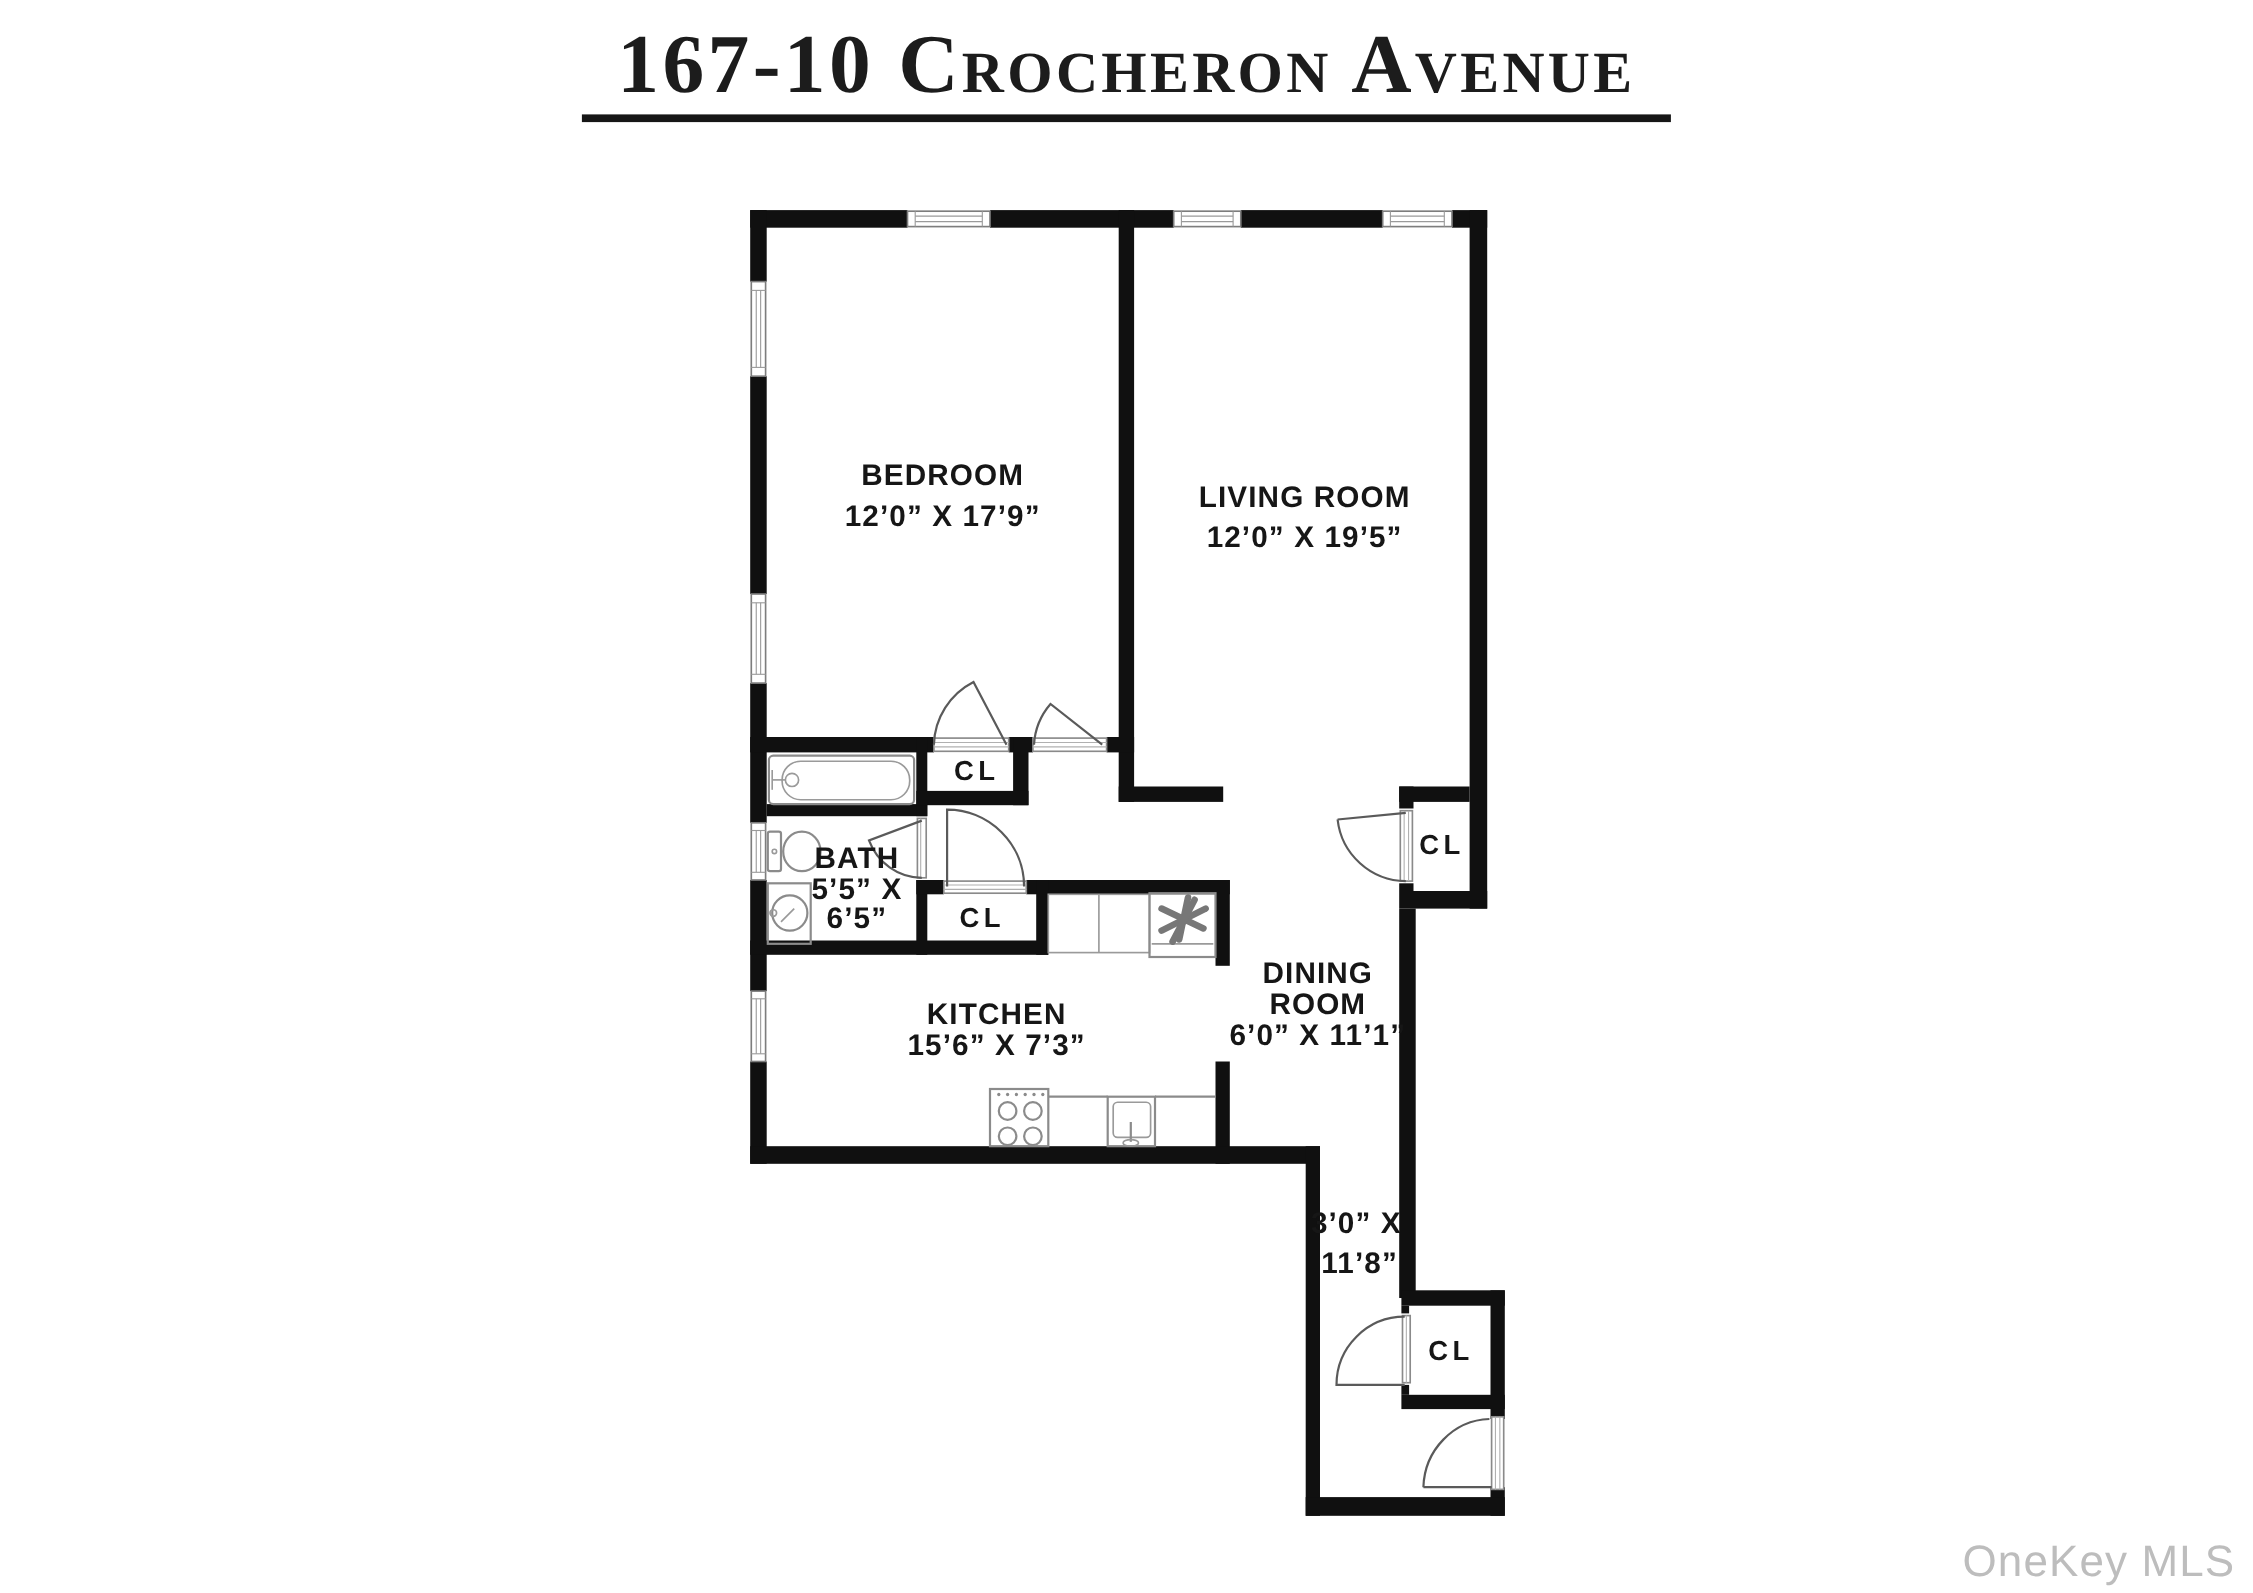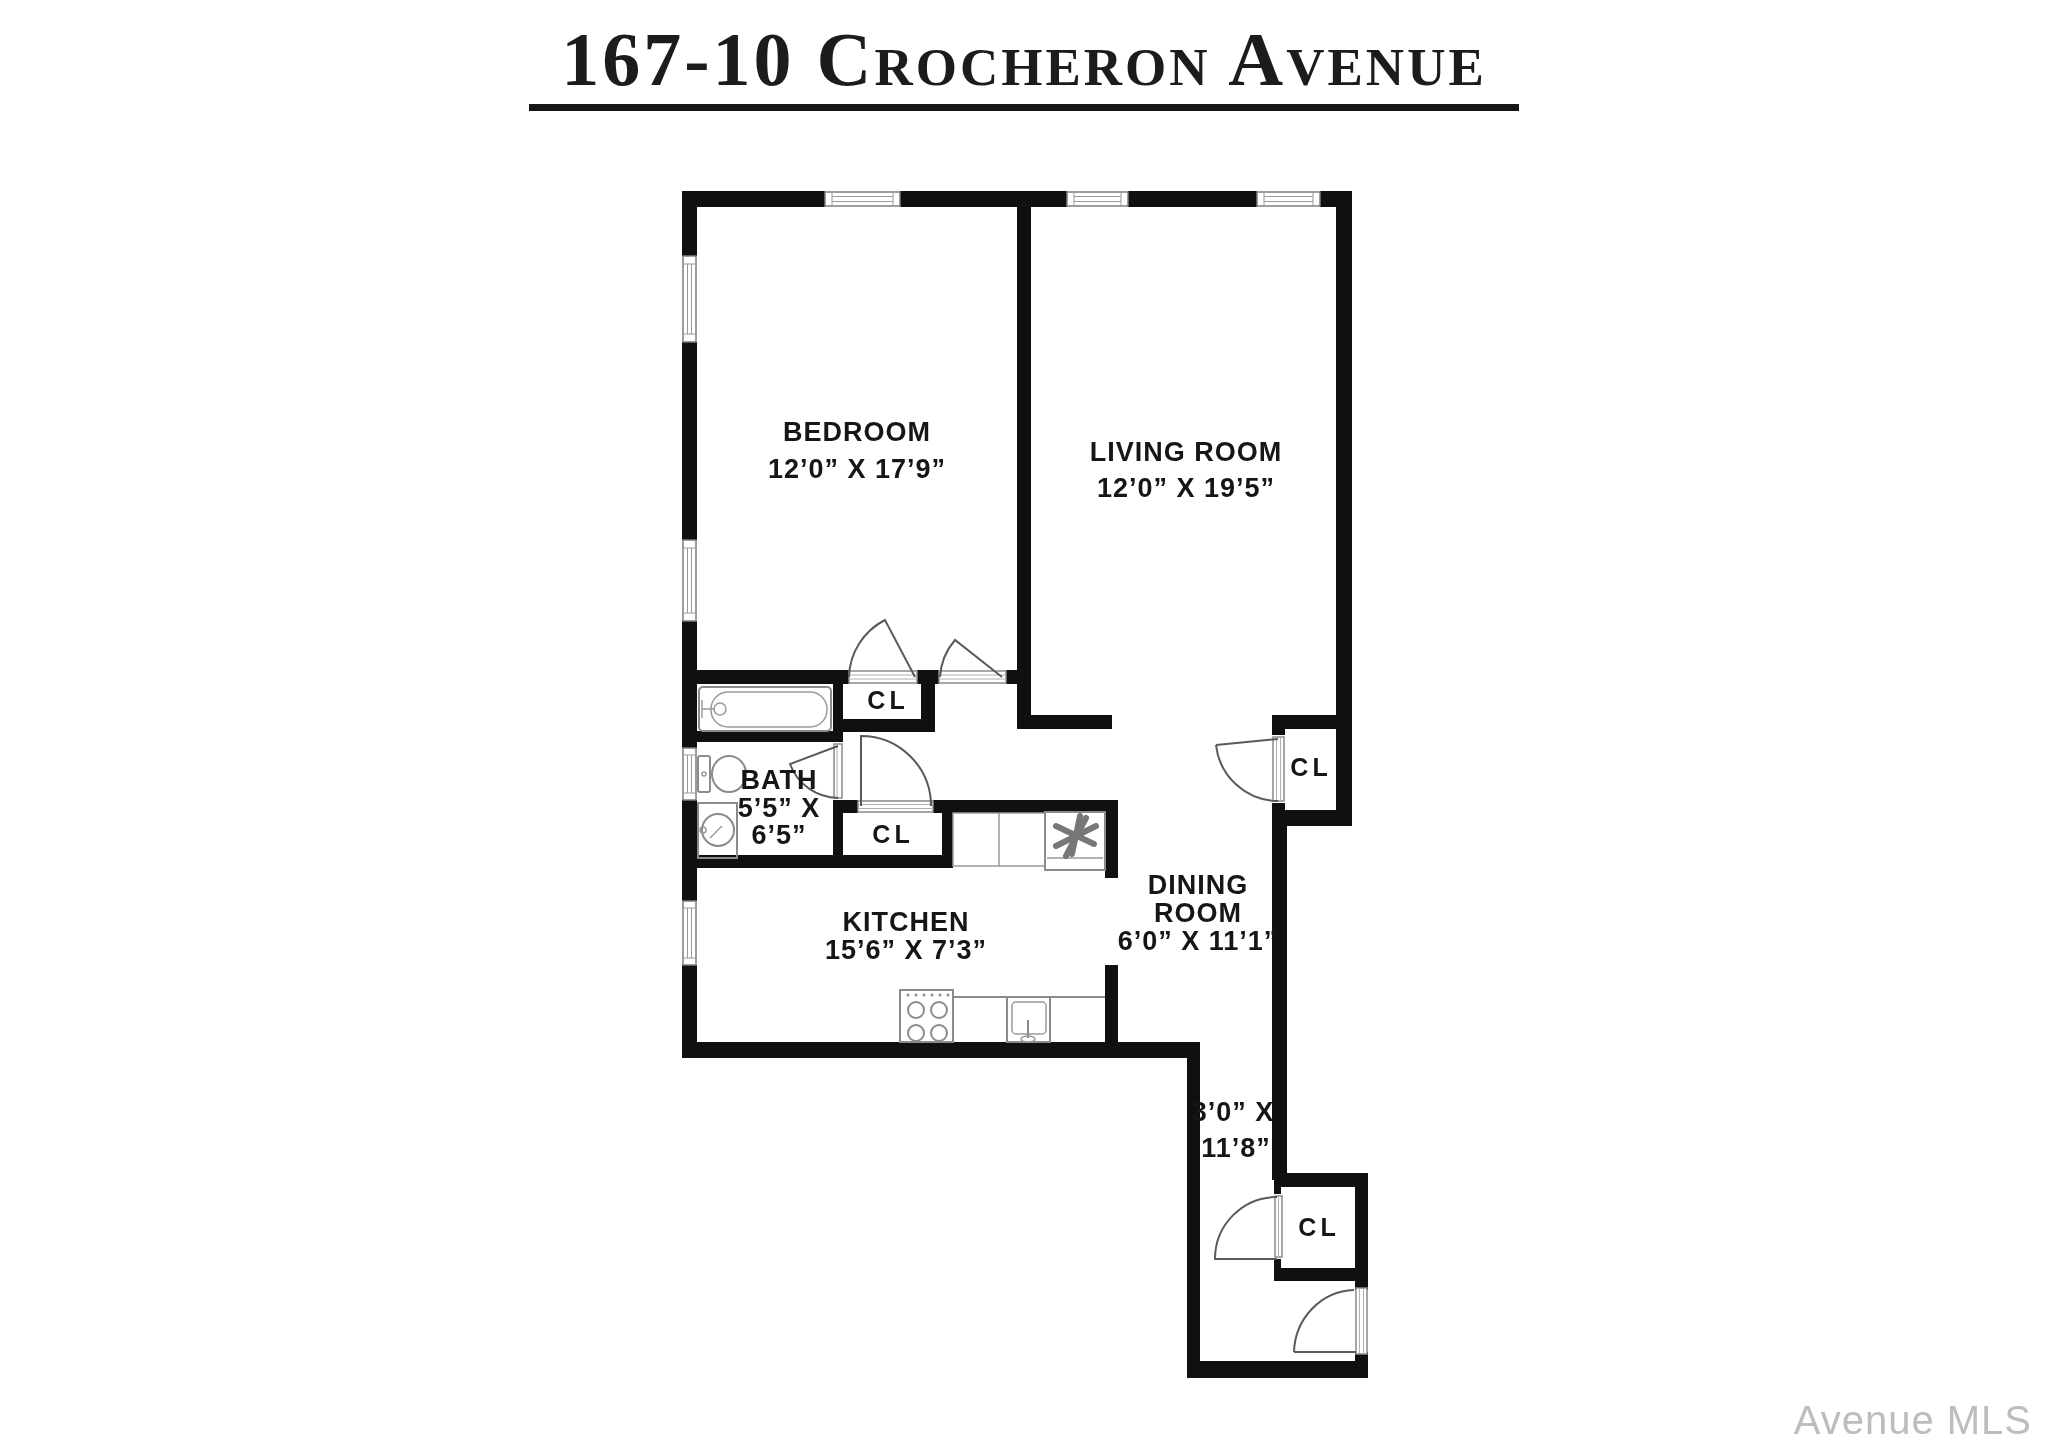--- a/index.html
+++ b/index.html
@@ -261,14 +261,14 @@
       <text class="room-dims" x="1233" y="1121" text-anchor="middle">3’0” X</text>
       <text class="room-dims" x="1236" y="1157" text-anchor="middle">11’8”</text>
 
       <text class="cl-label" x="888" y="709" text-anchor="middle">CL</text>
       <text class="cl-label" x="893" y="843" text-anchor="middle">CL</text>
       <text class="cl-label" x="1311" y="776" text-anchor="middle">CL</text>
       <text class="cl-label" x="1319" y="1236" text-anchor="middle">CL</text>
     </g>
   </svg>
 
-  <div id="watermark">Avenue MLS</div>
+  <div id="watermark">OneKey MLS</div>
 </div>
 
 </body></html>

